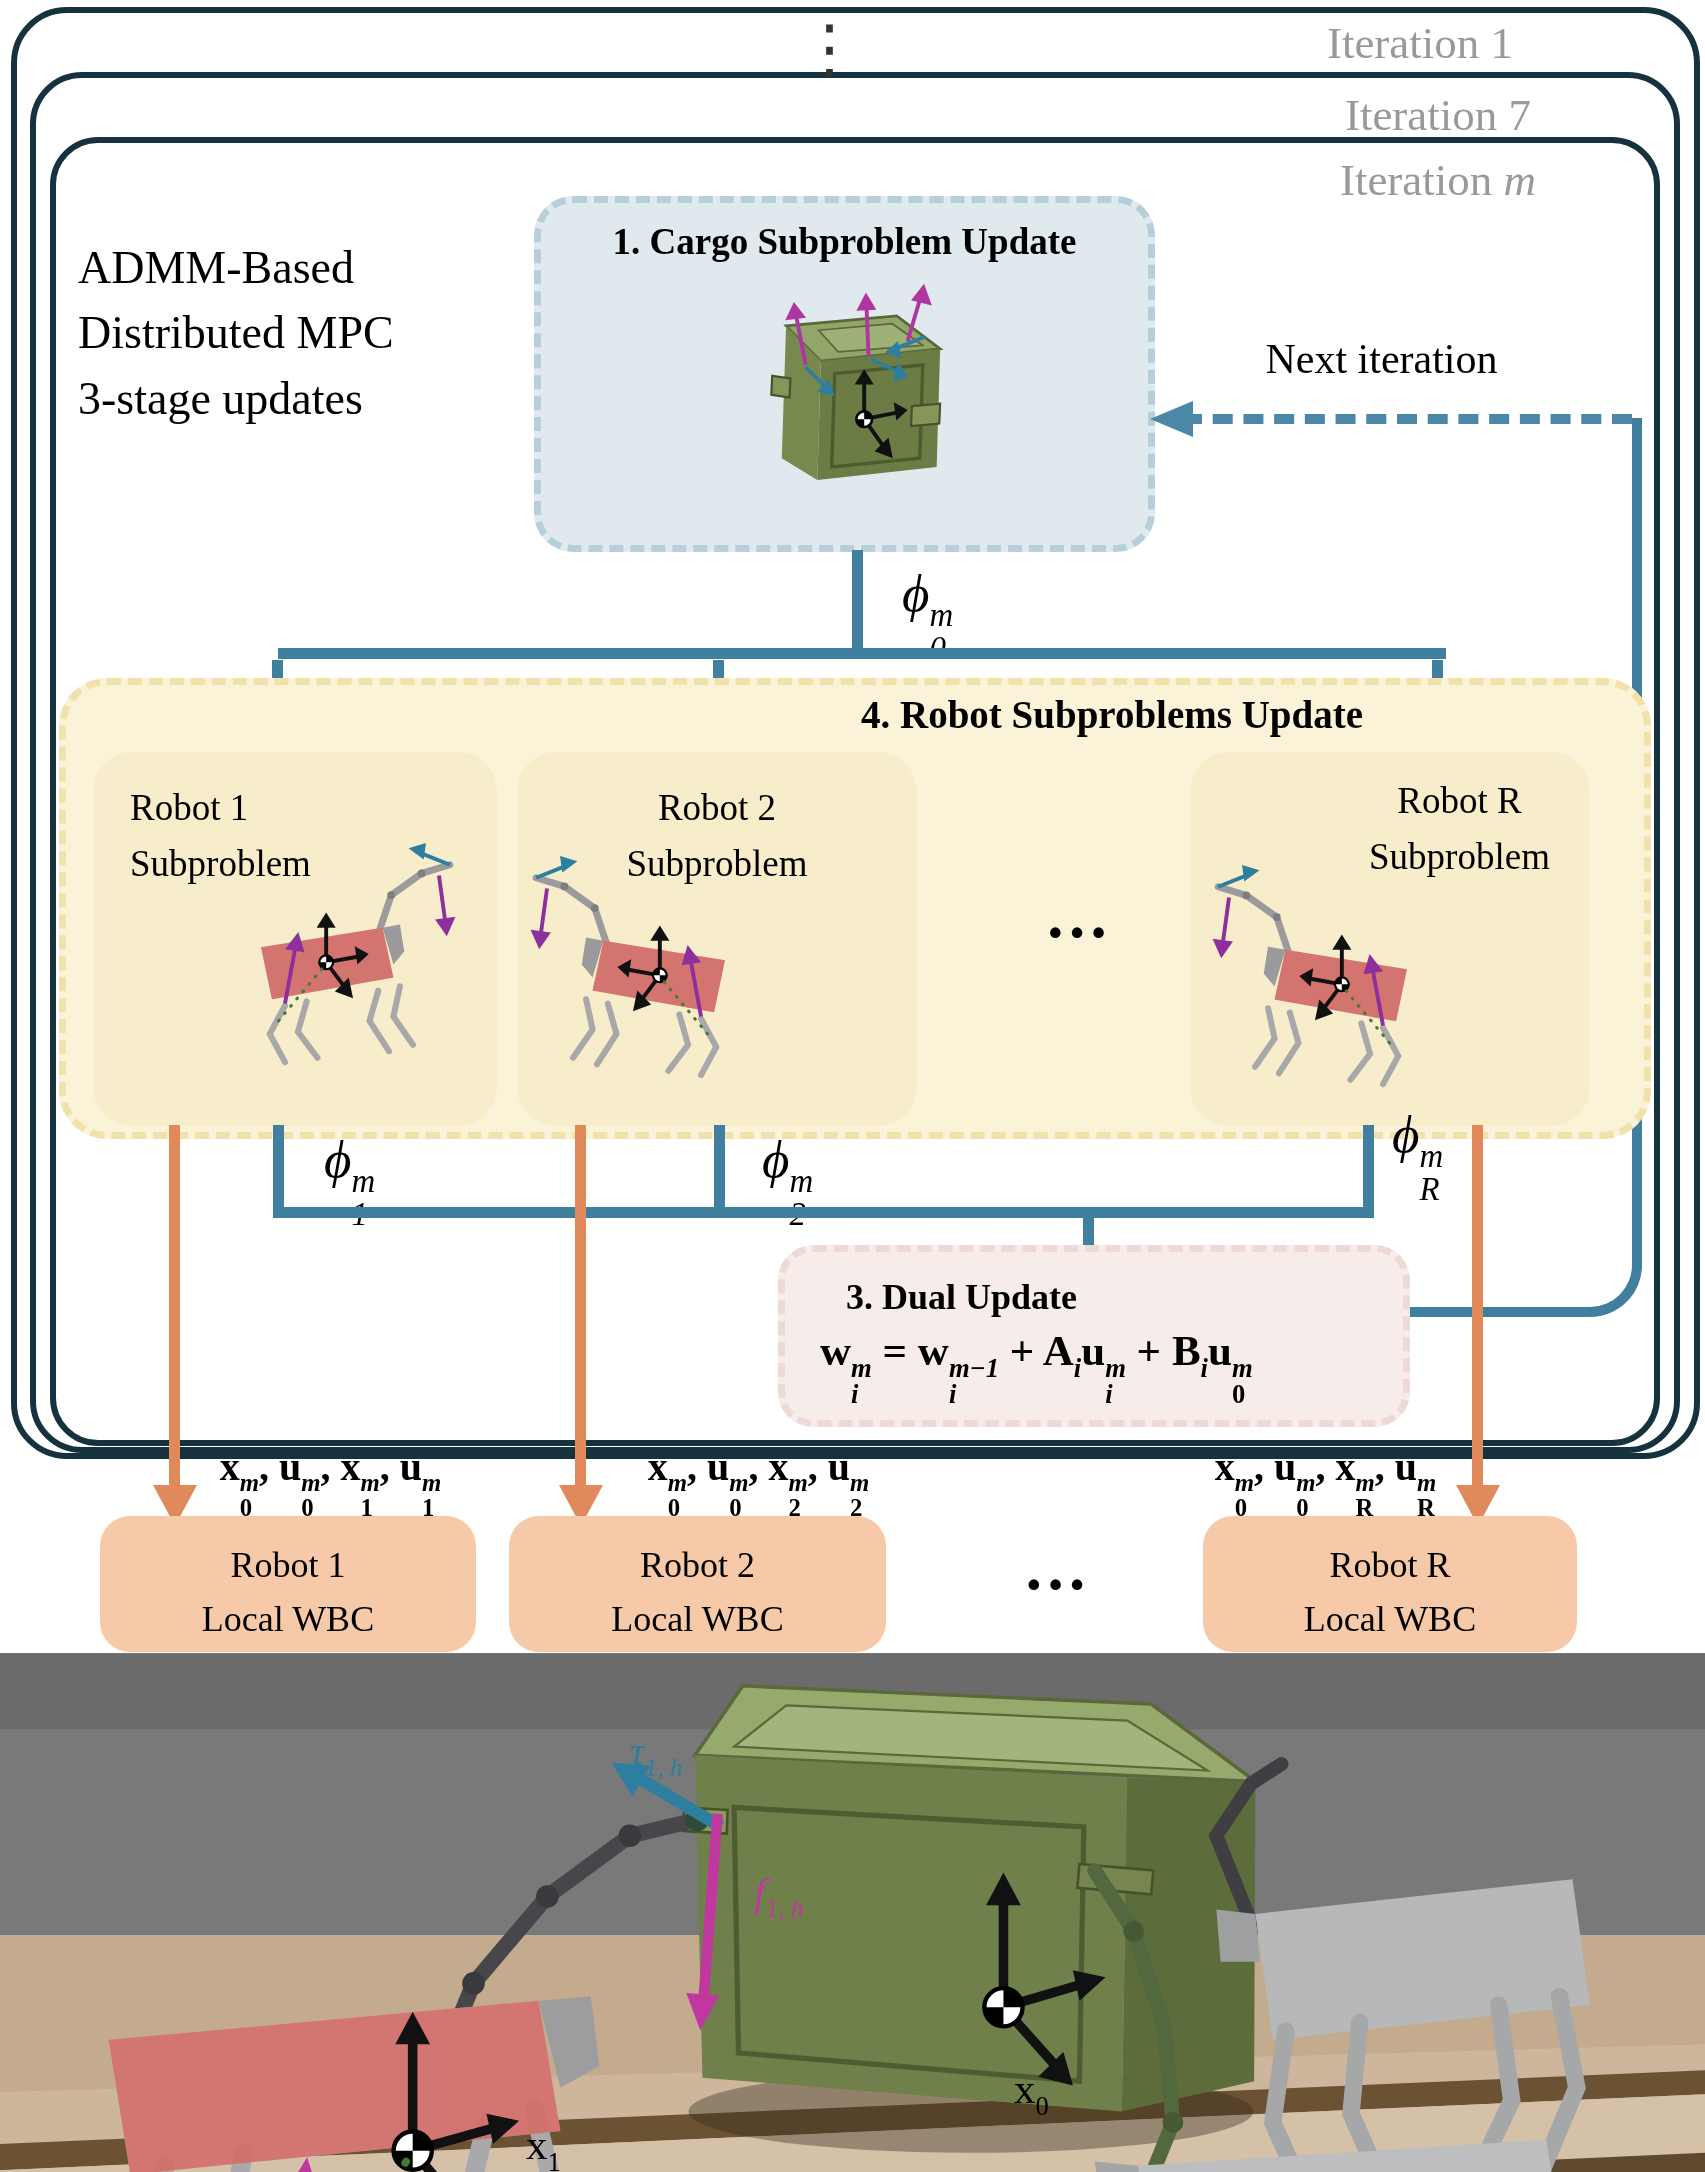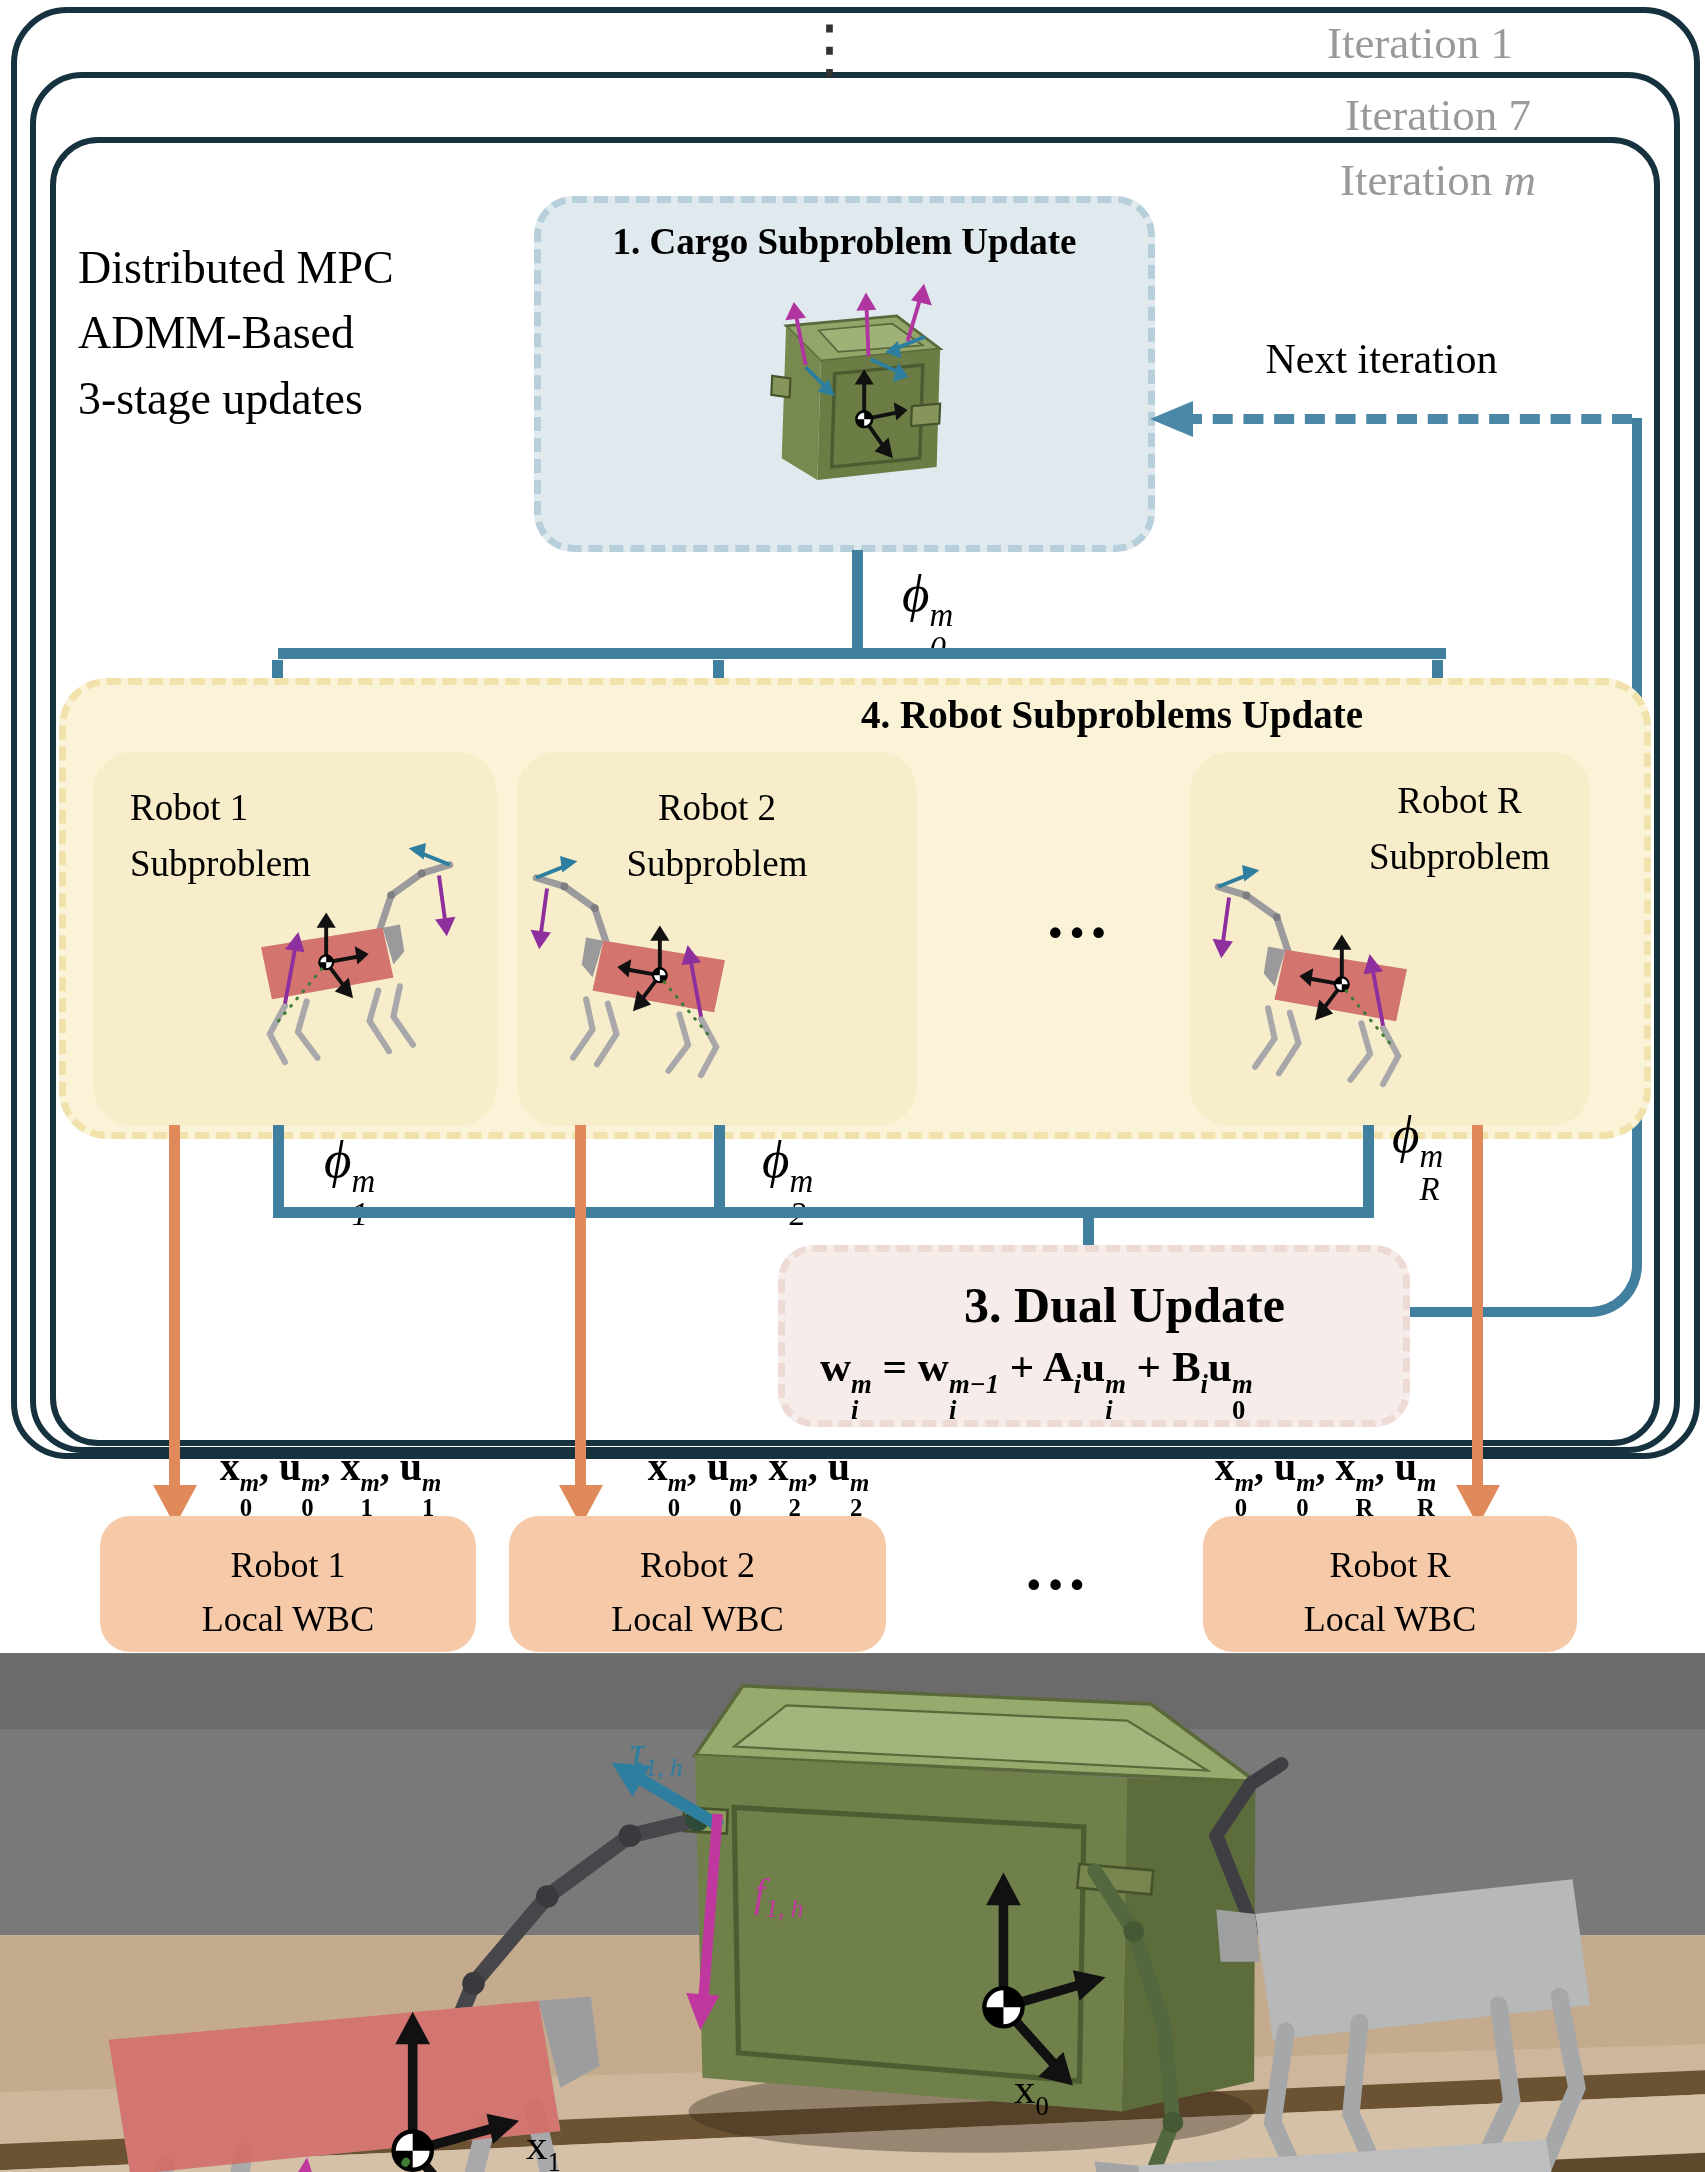--- a/index.html
+++ b/index.html
@@ -33,22 +33,22 @@
   <div class="itbox" style="left:11px;top:6.5px;width:1677px;height:1440px;border-radius:56px;"></div>
   <div class="itbox" style="left:30px;top:72px;width:1638px;height:1369px;border-radius:52px;"></div>
   <div class="itbox" style="left:50px;top:137px;width:1598px;height:1297px;border-radius:48px;"></div>
 
   <div class="itlabel" style="left:1307px;top:16.5px;"><span class="tok"><span>Iteration 1</span></span></div>
   <div class="itlabel" style="left:1325px;top:89px;"><span class="tok"><span>Iteration 7</span></span></div>
   <div class="itlabel" style="left:1325px;top:154px;"><span class="tok"><span>Iteration </span></span><span class="tok"><i>m</i></span></div>
   <div class="abs" style="left:797px;top:11px;font-size:65px;color:#333;">⋮</div>
 
   <div class="abs" style="left:78px;top:235px;width:513px;font-size:46px;line-height:1.42;">
+    <div>ADMM-Based</div>
     <div>Distributed MPC</div>
-    <div>ADMM-Based</div>
     <div style="font-weight:normal;">3-stage updates</div>
   </div>
 
   <div class="abs" style="left:534px;top:196px;width:621px;height:356px;background:#dfe9ee;
               border:7px dashed #b7cfda;border-radius:39px;box-sizing:border-box;">
     <div style="text-align:center;margin-top:16.5px;font-size:37px;font-weight:bold;">1. Cargo Subproblem Update</div>
   </div>
 
   <div class="abs" style="left:721px;top:276px;width:243px;height:243px;">
     <svg width="243" height="243" viewBox="0 0 560 560">
@@ -254,21 +254,21 @@
   <div class="mathlab" style="left:1392px;top:1104px;"><span class="tok"><i>ϕ</i><span class="ss">
           <sup>m</sup>
           <sub>R</sub>
         </span></span></div>
   <div class="abs teal" style="left:273px;top:1207px;width:1101px;height:11.3px;"></div>
   <div class="abs teal" style="left:1083px;top:1212px;width:11.3px;height:39px;"></div>
   <div class="tri" style="left:1068px;top:1248px;border-left:20px solid transparent;border-right:20px solid transparent;border-top:37px solid #417f9e;"></div>
 
   <div class="abs" style="left:778px;top:1245px;width:632px;height:182px;background:#f6edeb;
               border:7px dashed #eedad5;border-radius:35px;box-sizing:border-box;">
-    <div style="margin:24px 0 0 61px;font-size:50px;font-weight:bold;text-align:center;">3. Dual Update</div>
+    <div style="margin:24px 0 0 61px;font-size:36px;font-weight:bold;">3. Dual Update</div>
     <div style="margin:7.8px 0 0 35px;font-size:43px;font-weight:bold;"><span class="tok"><span>w</span><span class="ss">
             <sup>m</sup>
             <sub style="font-style: italic;">i</sub>
           </span></span><span class="tok"><span> = </span></span><span class="tok"><span>w</span><span class="ss">
             <sup>m−1</sup>
             <sub style="font-style: italic;">i</sub>
           </span></span><span class="tok"><span> + </span></span><span class="tok"><span>A</span><span class="ss">
             <sub style="font-style: italic;">i</sub>
           </span></span><span class="tok"><span>u</span><span class="ss">
             <sup>m</sup>

